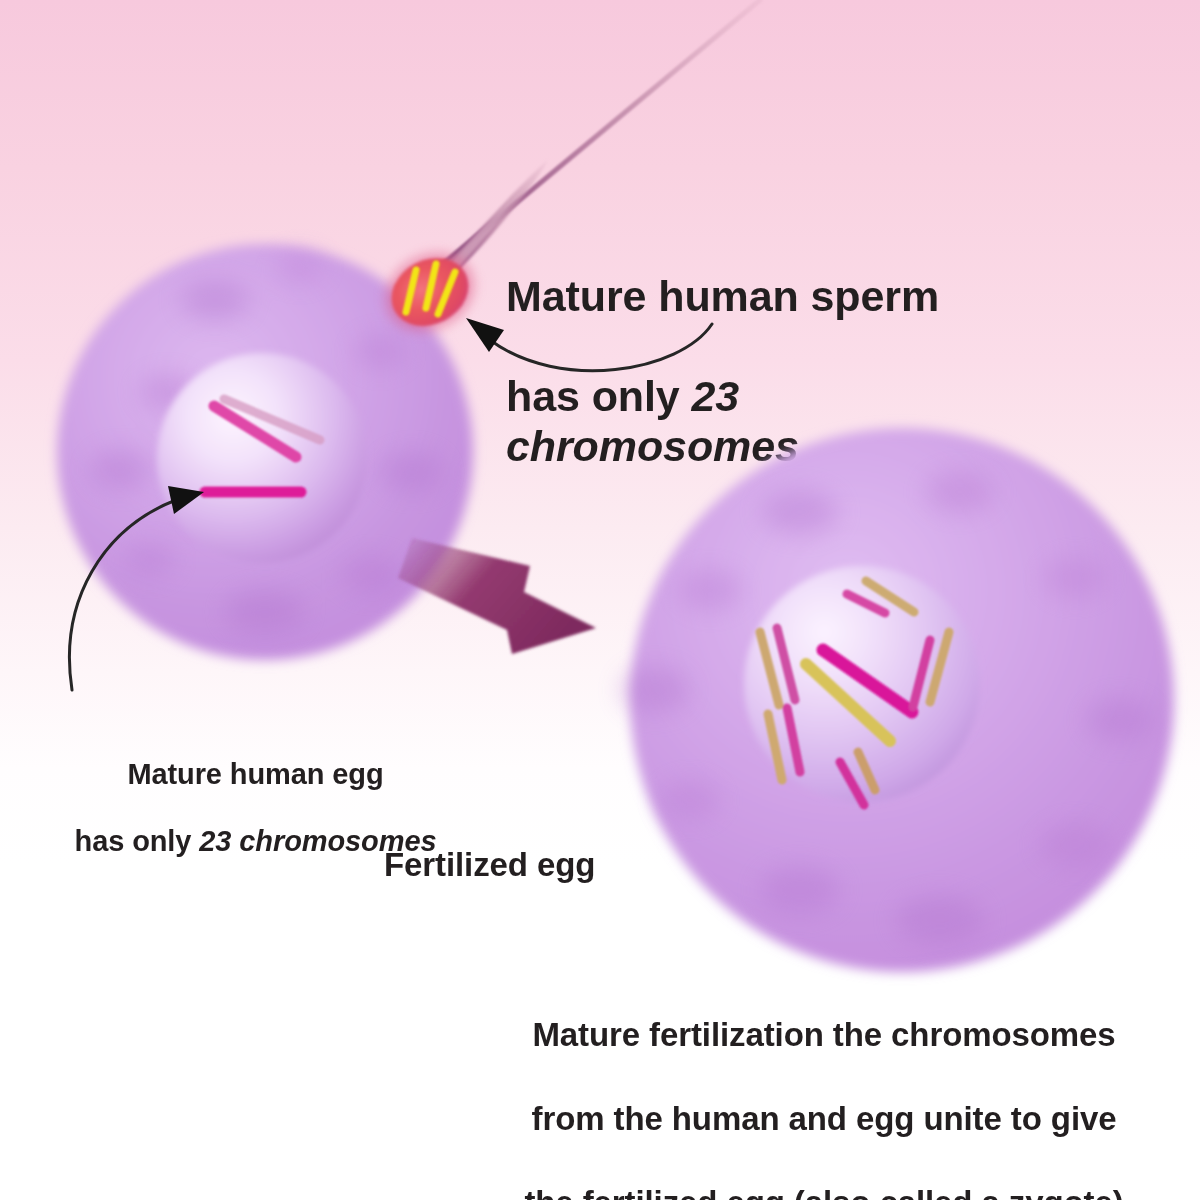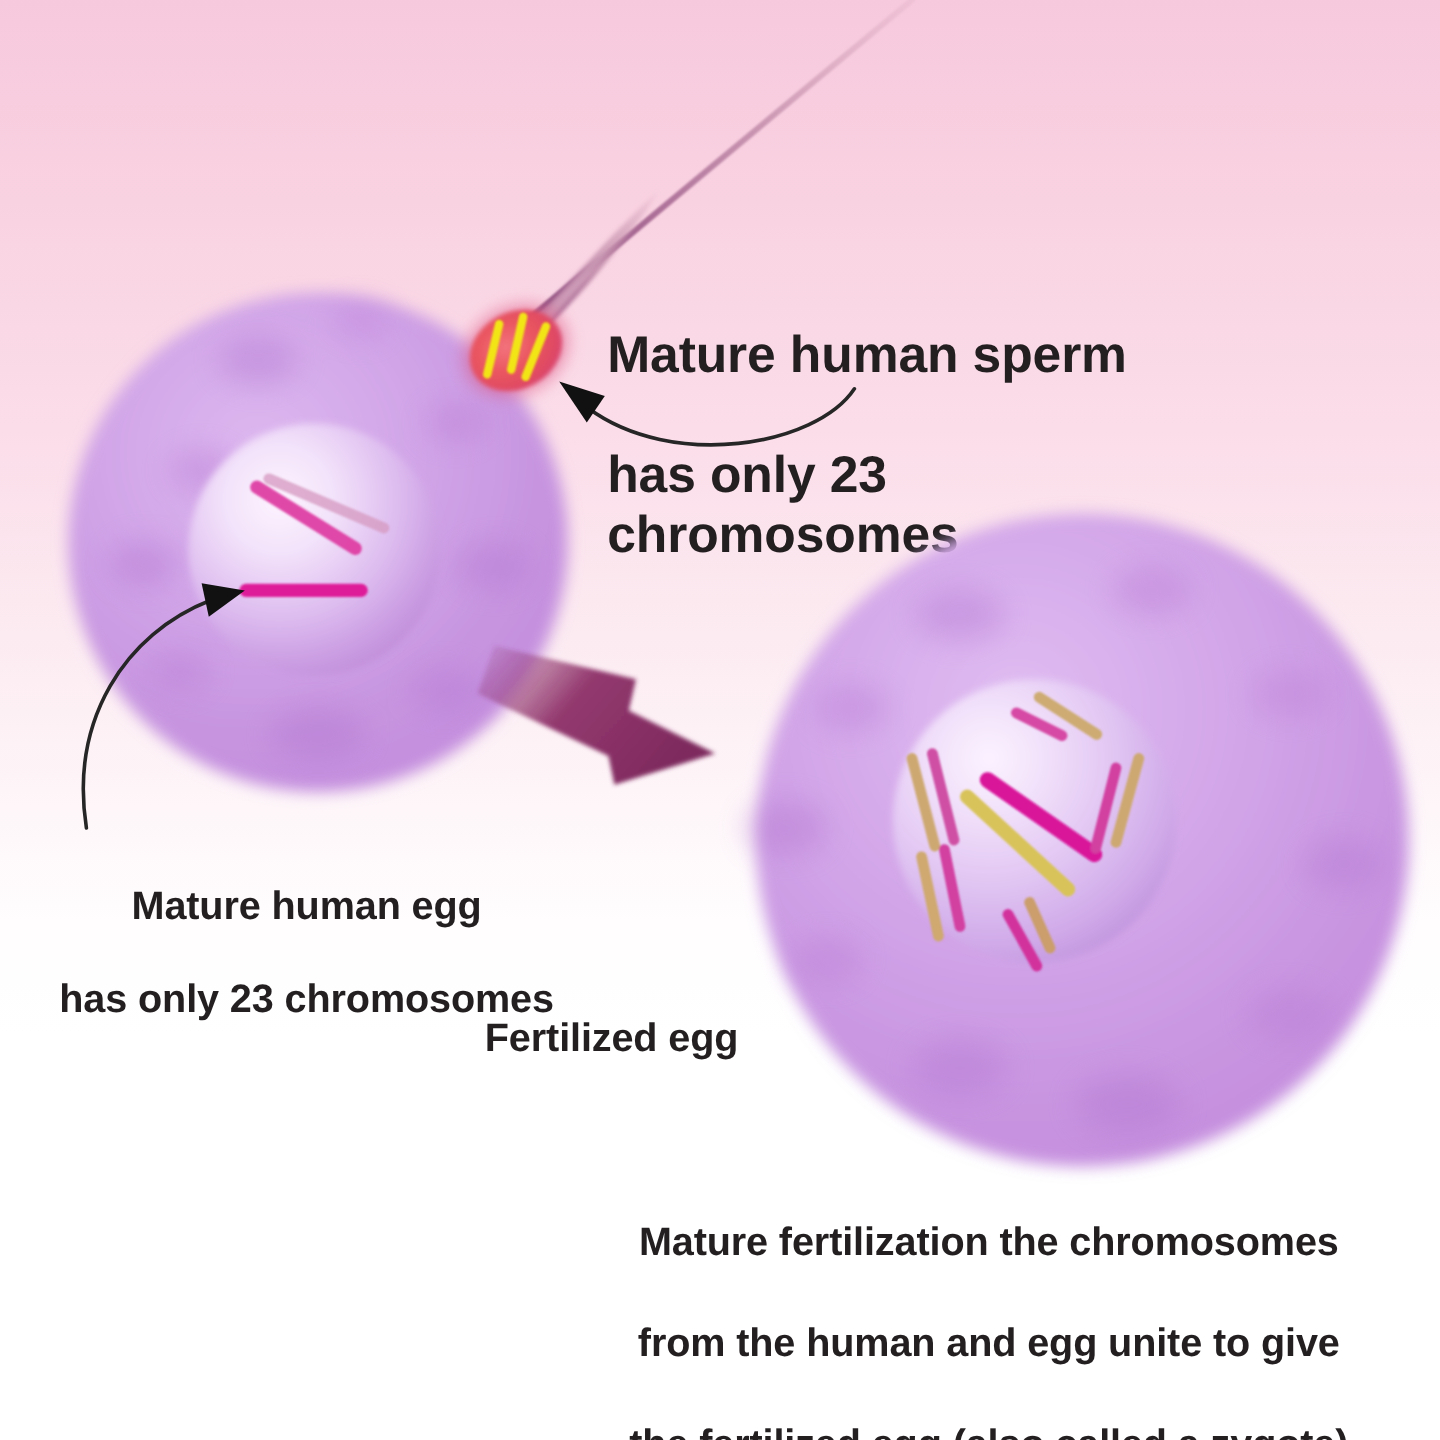--- a/index.html
+++ b/index.html
@@ -26,21 +26,21 @@
 
   
   .lbl {
     position: absolute;
     color: #231f20;
     font-weight: 700;
     line-height: 1.16;
     letter-spacing: -0.1px;
     white-space: pre-line;
   }
-  .lbl .it { }
+  .lbl .it { font-style: italic; }
 
   svg.layer {
     position: absolute;
     left: 0;
     top: 0;
     width: 1200px;
     height: 1200px;
     overflow: visible;
   }
   .z-cells  { z-index: 2; }
@@ -226,26 +226,26 @@
       <path d="M72,690 C58,600 104,528 176,500" stroke="#262626" stroke-width="3" fill="none" stroke-linecap="round"></path>
       <path d="M204,492 L168,486 L174,514 Z" fill="#111111"></path>
     </g>
   </svg>
 
   <div class="lbl" style="left:506px; top:222px; width:470px; font-size:43px; ">
     <div>Mature human sperm</div>
     <div><span>has only </span><span class="it">23 chromosomes</span></div>
   </div>
 
-  <div class="lbl" style="left:8px; top:698px; width:495px; font-size:33px; text-align:center;">
+  <div class="lbl" style="left:8px; top:724px; width:495px; font-size:29px; text-align:center;">
     <div>Mature human egg</div>
     <div><span>has only </span><span class="it">23 chromosomes</span></div>
   </div>
 
-  <div class="lbl" style="left:404px; top:846px; font-size:33px;">Fertilized egg</div>
+  <div class="lbl" style="left:384px; top:846px; font-size:33px;">Fertilized egg</div>
 
   <div class="lbl" style="left:448px; top:972px; width:752px; font-size:33px; text-align:center; line-height:1.27;">
     <div>Mature fertilization the chromosomes</div>
     <div>from the human and egg unite to give</div>
     <div>the fertilized egg (also called a zygote)</div>
     
   </div>
 
 </div>
 

